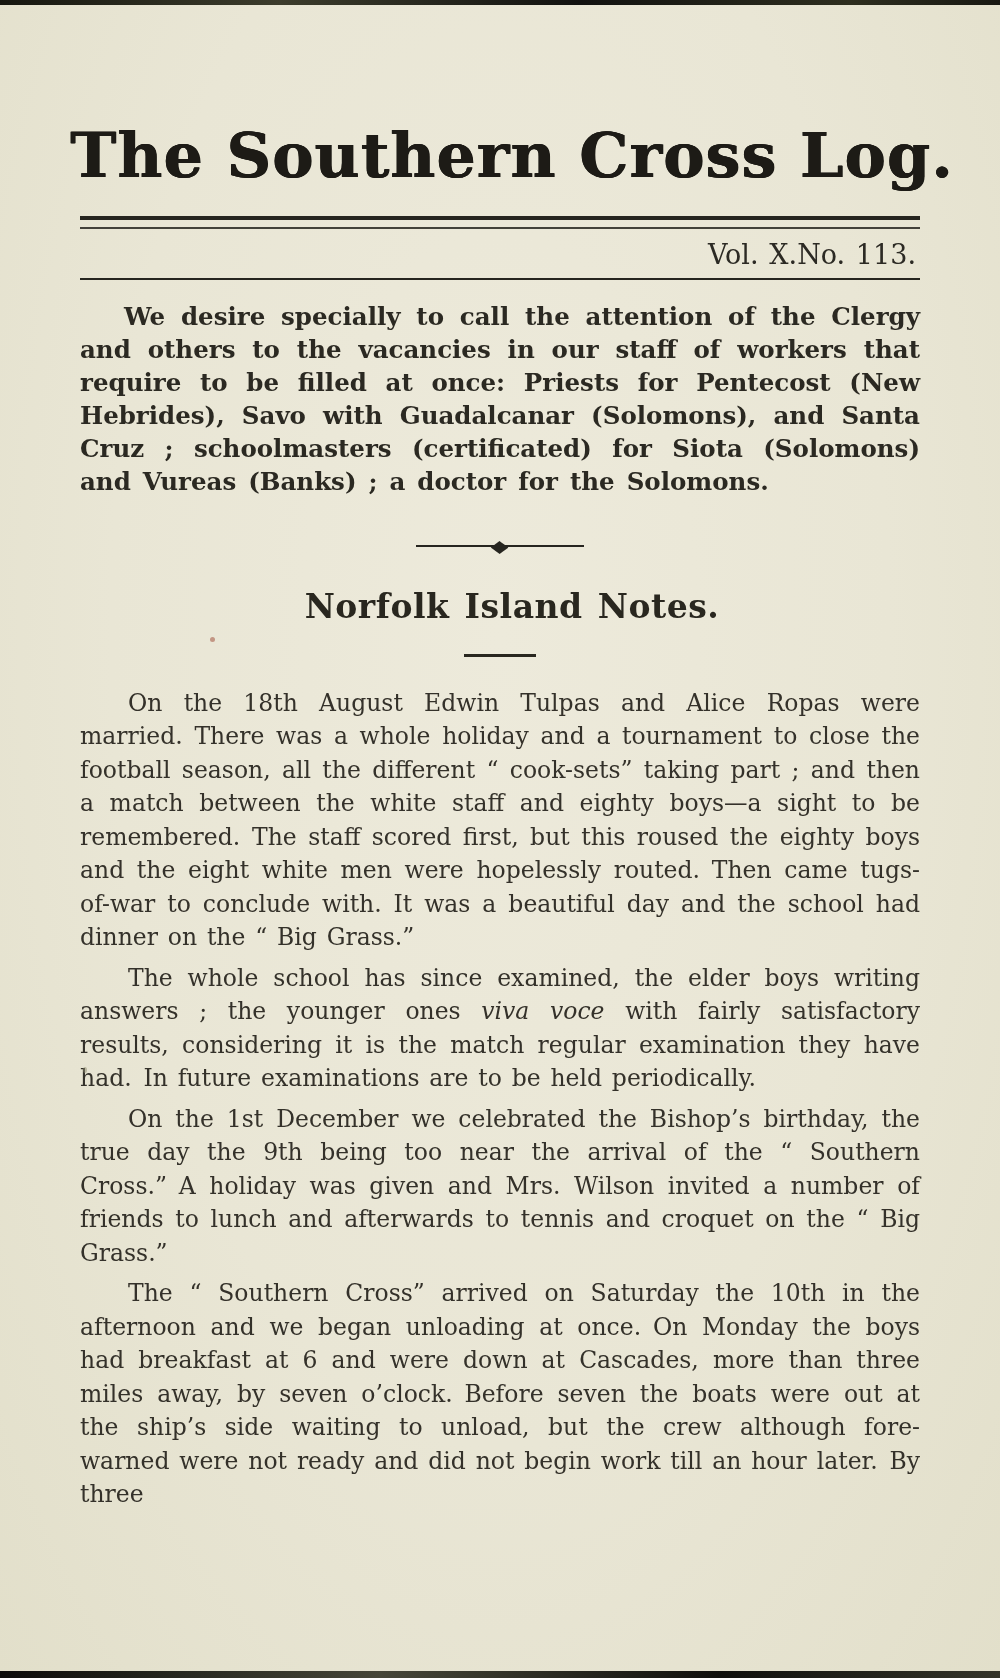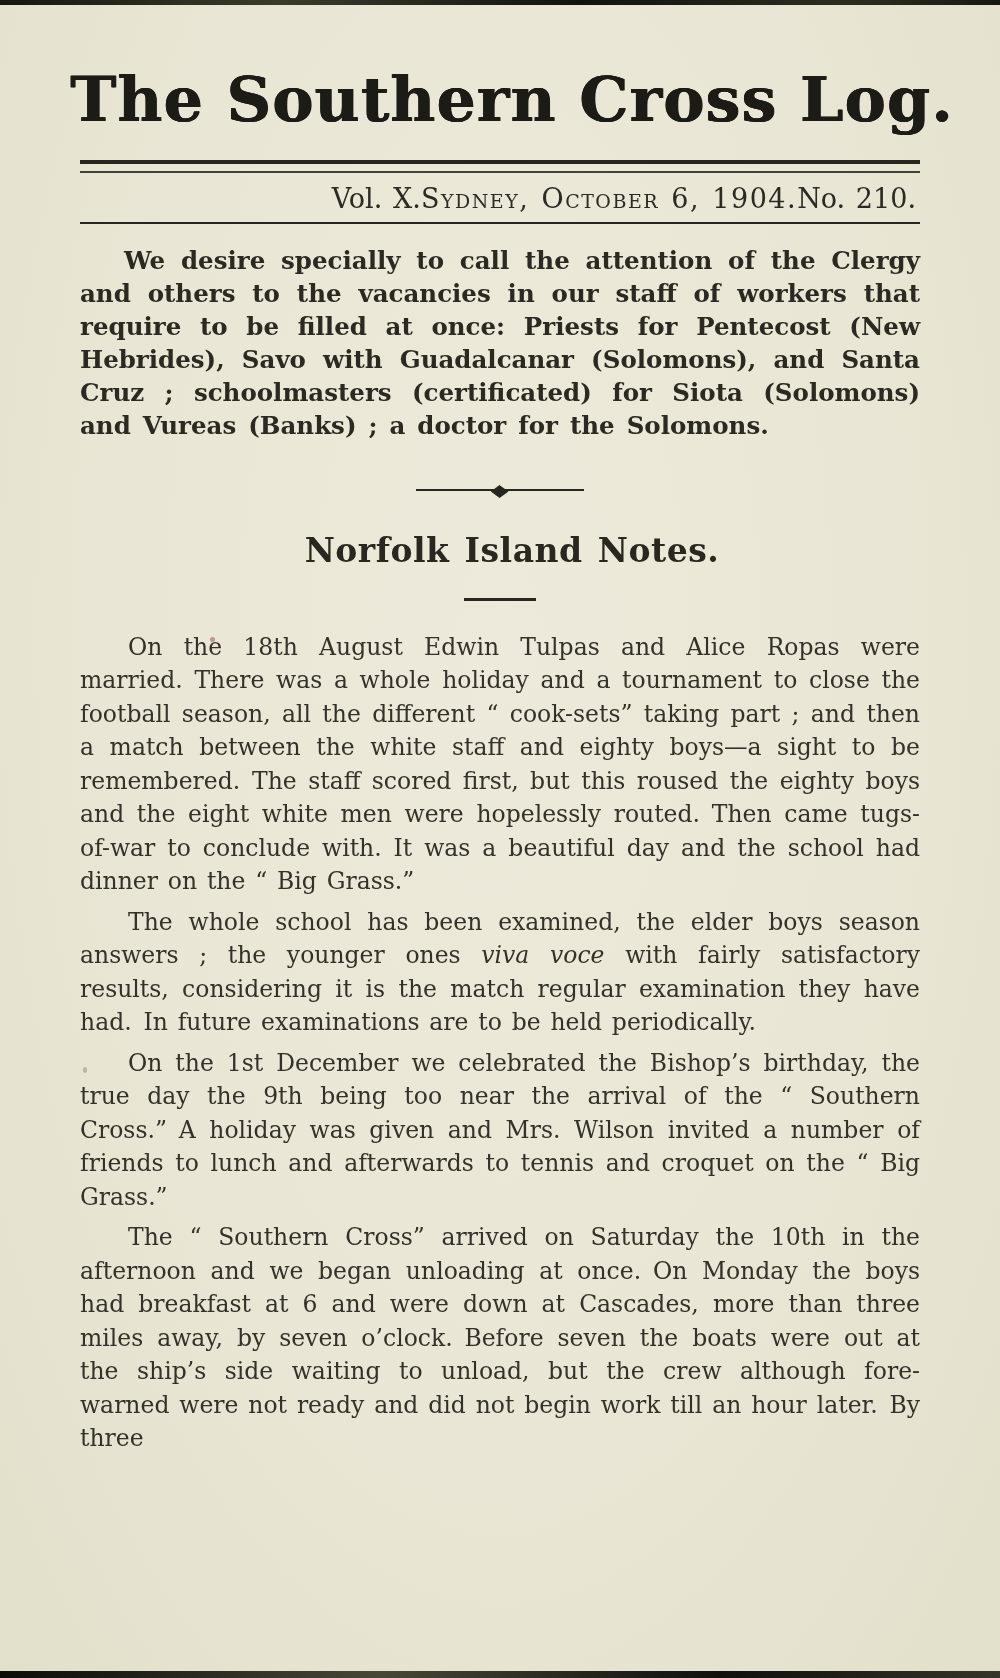--- a/index.html
+++ b/index.html
@@ -22,21 +22,21 @@
     background: linear-gradient(90deg, #16160f, #3c3c2c 28%, #121210 58%, #2e2e1f 85%, #181812);
   }
   .scan-edge.bottom {
     bottom: 0; height: 7px;
     background: linear-gradient(90deg, #0c0c0a, #474739 38%, #10100d 72%, #35352a);
   }
   .speck { position: absolute; border-radius: 50%; }
   .speck.s1 { left: 210px; top: 637px; width: 5px; height: 5px; background: #a2543f; opacity: .55; }
   .speck.s2 { left: 83px; top: 1067px; width: 4px; height: 6px; background: #8b8a6d; opacity: .5; }
 
-  .masthead { margin: 64px 70px 0; text-align: left; }
+  .masthead { margin: 120px 70px 0; text-align: left; }
   .masthead h1 {
     margin: 0;
     font-family: "DejaVu Serif", serif;
     font-weight: bold;
     font-size: 62px;
     line-height: 72px;
     letter-spacing: 1px;
     color: #1d1b16;
     text-shadow: 0.7px 0 0 #1d1b16, 0 0.4px 0 #1d1b16;
     white-space: nowrap;
@@ -114,40 +114,39 @@
 
   <header class="masthead">
     <h1>The Southern Cross Log.</h1>
   </header>
 
   <div class="rule r1"></div>
   <div class="rule r2"></div>
 
   <div class="dateline">
     <span>Vol. X.</span>
-    <span class="sc">Sydney, October 6, 1904.</span>
-    <span>No. 210.</span>
+    <span>No. 113.</span>
   </div>
 
   <div class="rule r3"></div>
 
   <p class="notice">We desire specially to call the attention of the Clergy and others to the vacancies in our staff of workers that require to be filled at once: Priests for Pentecost (New Hebrides), Savo with Guadalcanar (Solomons), and Santa Cruz ; schoolmasters (certificated) for Siota (Solomons) and Vureas (Banks) ; a doctor for the Solomons.</p>
 
   <div class="ornament">
     <span class="line"></span>
     <span class="diamond">◆</span>
     <span class="line"></span>
   </div>
 
   <h2 class="section-title">Norfolk Island Notes.</h2>
   <div class="title-rule"></div>
 
   <p class="body-para first">On the 18th August Edwin Tulpas and Alice Ropas were married. There was a whole holiday and a tournament to close the football season, all the different “ cook-sets” taking part ; and then a match between the white staff and eighty boys—a sight to be remembered. The staff scored first, but this roused the eighty boys and the eight white men were hopelessly routed. Then came tugs-of-war to conclude with. It was a beautiful day and the school had dinner on the “ Big Grass.”</p>
 
-  <p class="body-para"><span>The whole school has been examined, the elder boys season answers ; the younger ones </span><em>viva voce</em><span> with fairly satisfactory results, considering it is the match regular examination they have had. In future examinations are to be held periodically.</span></p>
+  <p class="body-para"><span>The whole school has since examined, the elder boys writing answers ; the younger ones </span><em>viva voce</em><span> with fairly satisfactory results, considering it is the match regular examination they have had. In future examinations are to be held periodically.</span></p>
 
   <p class="body-para">On the 1st December we celebrated the Bishop’s birthday, the true day the 9th being too near the arrival of the “ Southern Cross.” A holiday was given and Mrs. Wilson invited a number of friends to lunch and afterwards to tennis and croquet on the “ Big Grass.”</p>
 
 
   <p class="body-para">The “ Southern Cross” arrived on Saturday the 10th in the afternoon and we began unloading at once. On Monday the boys had breakfast at 6 and were down at Cascades, more than three miles away, by seven o’clock. Before seven the boats were out at the ship’s side waiting to unload, but the crew although fore-warned were not ready and did not begin work till an hour later. By three</p>
 
   <span class="speck s1"></span>
   <span class="speck s2"></span>
 
   <div class="scan-edge bottom"></div>

